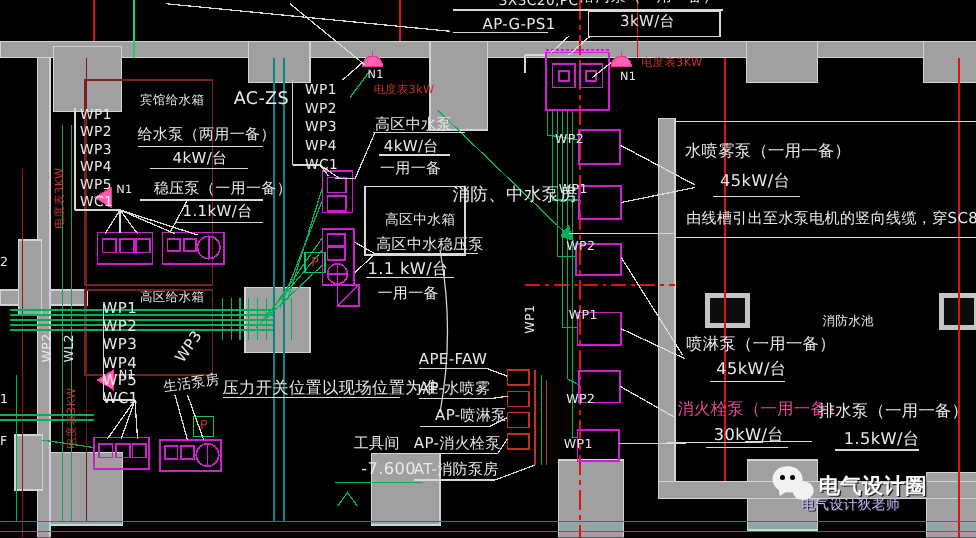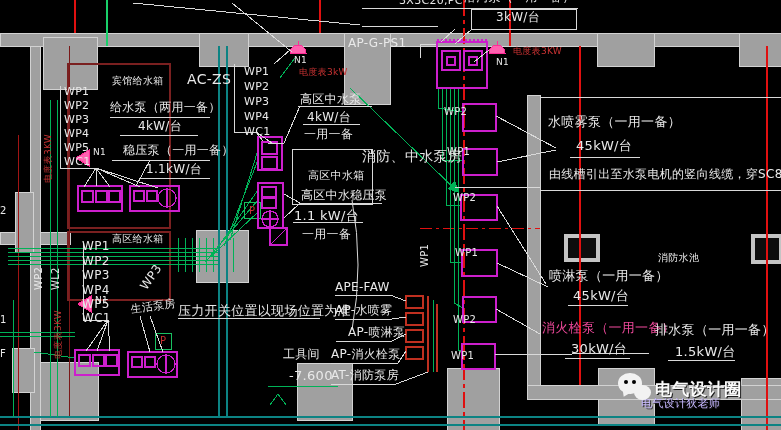--- a/index.html
+++ b/index.html
@@ -247,21 +247,21 @@
         <line x1="150" y1="316" x2="163" y2="352"></line>
       <path d="M352,200 Q364,265 352,330" shape-rendering="auto"></path>
       <line x1="420" y1="44" x2="436" y2="44"></line>
         <line x1="420" y1="44" x2="420" y2="58"></line>
     </g>
   </svg>
 
   <div id="labels-layer">
       <div class="lbl" style="left: 399px; top: -5px; font-size: 11px; color: rgb(233, 233, 233);">3X3C20,PC</div>
       <div class="lbl" style="left: 464px; top: -9px; font-size: 12px; color: rgb(233, 233, 233);">潜污泵（一用一备）</div>
-      <div class="lbl" style="left: 348px; top: 13px; font-size: 12px; color: rgb(233, 233, 233); margin-top: 24px;">AP-G-PS1</div>
+      <div class="lbl" style="left: 386px; top: 13px; font-size: 12px; color: rgb(233, 233, 233);">AP-G-PS1</div>
       <div class="lbl" style="left: 496px; top: 11px; font-size: 12px; color: rgb(233, 233, 233);">3kW/台</div>
       <div class="lbl" style="left: 187px; top: 72px; font-size: 14px; color: rgb(233, 233, 233);">AC-ZS</div>
       <div class="lbl" style="left: 64px; top: 86px; font-size: 11px; color: rgb(233, 233, 233);">WP1</div>
       <div class="lbl" style="left: 64px; top: 100px; font-size: 11px; color: rgb(233, 233, 233);">WP2</div>
       <div class="lbl" style="left: 64px; top: 114px; font-size: 11px; color: rgb(233, 233, 233);">WP3</div>
       <div class="lbl" style="left: 64px; top: 128px; font-size: 11px; color: rgb(233, 233, 233);">WP4</div>
       <div class="lbl" style="left: 64px; top: 142px; font-size: 11px; color: rgb(233, 233, 233);">WP5</div>
       <div class="lbl" style="left: 64px; top: 156px; font-size: 11px; color: rgb(233, 233, 233);">WC1</div>
       <div class="lbl" style="left: 112px; top: 76px; font-size: 10px; color: rgb(233, 233, 233);">宾馆给水箱</div>
       <div class="lbl" style="left: 110px; top: 101px; font-size: 12px; color: rgb(233, 233, 233);">给水泵（两用一备）</div>

